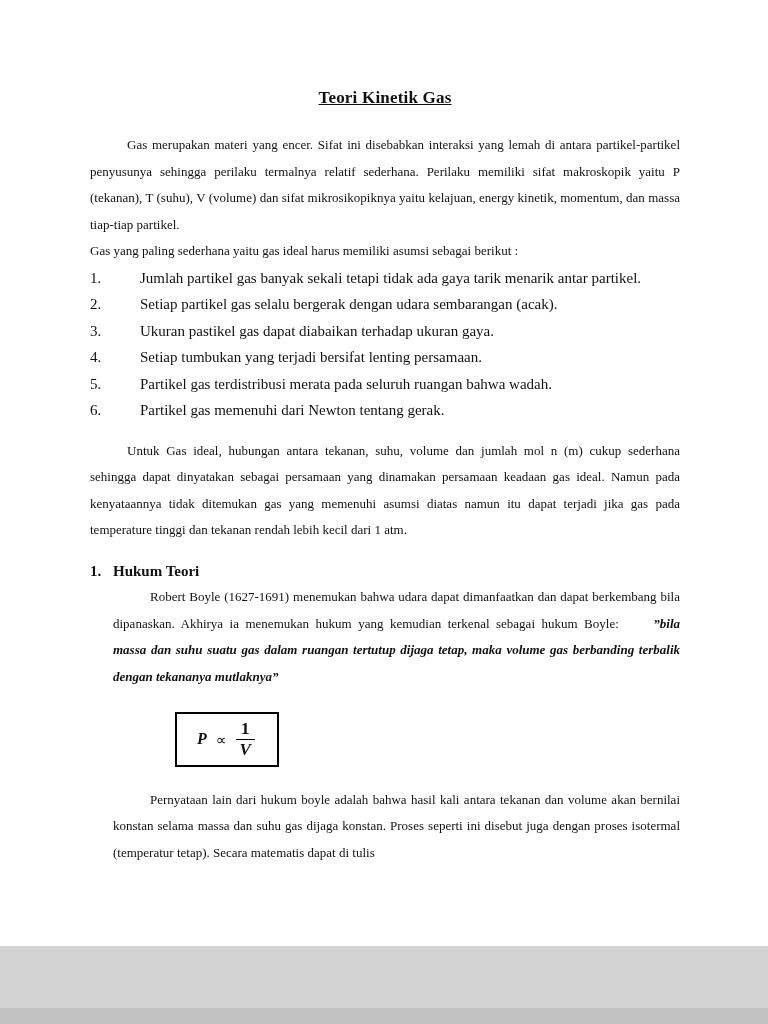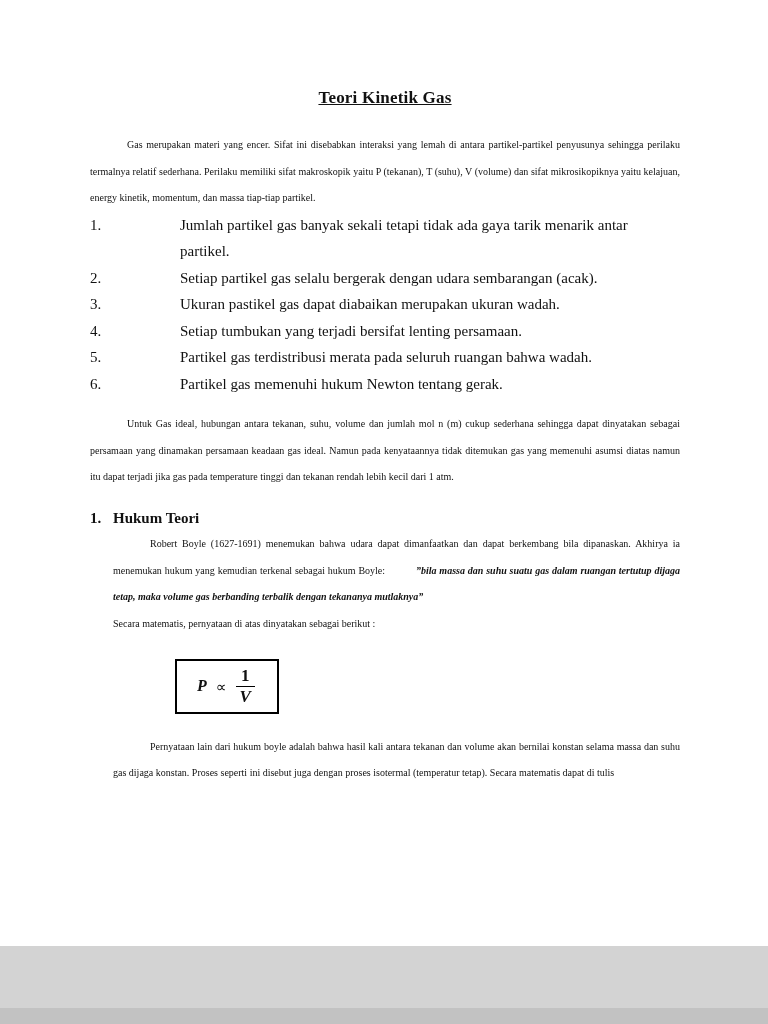--- a/index.html
+++ b/index.html
@@ -26,42 +26,41 @@
   }
   .doc-title {
     text-align: center;
     font-size: 17px;
     font-weight: bold;
     text-decoration: underline;
     margin: 0 0 24px 0;
     letter-spacing: 0.2px;
   }
   .para {
-    font-size: 10px;
+    font-size: 13px;
     line-height: 26.5px;
     text-align: justify;
     margin: 0;
   }
   .indent { text-indent: 37px; }
   .list {
     margin: 0;
     padding: 0;
   }
   .list-item {
     display: flex;
     font-size: 15px;
     line-height: 26.5px;
   }
   .list-item .num {
     width: 50px;
     flex: 0 0 50px;
   }
   .list-item .txt {
     flex: 1;
-    margin-left: 40px;
   }
   .gap-md { height: 14px; }
   .section-heading {
     display: flex;
     font-size: 15px;
     font-weight: bold;
     line-height: 26.5px;
     margin-top: 14px;
   }
   .section-heading .num {
@@ -137,61 +136,61 @@
 </head>
 <body>
 
 <div class="canvas">
   <div class="page">
 
     <h1 class="doc-title">Teori Kinetik Gas</h1>
 
     <p class="para indent">Gas merupakan materi yang encer. Sifat ini disebabkan interaksi yang lemah di antara partikel-partikel penyusunya sehingga perilaku termalnya relatif sederhana. Perilaku memiliki sifat makroskopik yaitu P (tekanan), T (suhu), V (volume) dan sifat mikrosikopiknya yaitu kelajuan, energy kinetik, momentum, dan massa tiap-tiap partikel.</p>
 
+    <p class="para">Gas yang paling sederhana yaitu gas ideal harus memiliki asumsi sebagai berikut :</p>
 
     <div class="list">
       <div class="list-item">
         <span class="num">1.</span>
         <span class="txt">Jumlah partikel gas banyak sekali tetapi tidak ada gaya tarik menarik antar partikel.</span>
       </div>
       <div class="list-item">
         <span class="num">2.</span>
         <span class="txt">Setiap partikel gas selalu bergerak dengan udara sembarangan (acak).</span>
       </div>
       <div class="list-item">
         <span class="num">3.</span>
-        <span class="txt">Ukuran pastikel gas dapat diabaikan merupakan ukuran wadah.</span>
+        <span class="txt">Ukuran pastikel gas dapat diabaikan terhadap ukuran gaya.</span>
       </div>
       <div class="list-item">
         <span class="num">4.</span>
         <span class="txt">Setiap tumbukan yang terjadi bersifat lenting persamaan.</span>
       </div>
       <div class="list-item">
         <span class="num">5.</span>
         <span class="txt">Partikel gas terdistribusi merata pada seluruh ruangan bahwa wadah.</span>
       </div>
       <div class="list-item">
         <span class="num">6.</span>
-        <span class="txt">Partikel gas memenuhi hukum Newton tentang gerak.</span>
+        <span class="txt">Partikel gas memenuhi dari Newton tentang gerak.</span>
       </div>
     </div>
 
     <div class="gap-md"></div>
 
     <p class="para indent">Untuk Gas ideal, hubungan antara tekanan, suhu, volume dan jumlah mol n (m) cukup sederhana sehingga dapat dinyatakan sebagai persamaan yang dinamakan persamaan keadaan gas ideal. Namun pada kenyataannya tidak ditemukan gas yang memenuhi asumsi diatas namun itu dapat terjadi jika gas pada temperature tinggi dan tekanan rendah lebih kecil dari 1 atm.</p>
 
     <div class="section-heading">
       <span class="num">1.</span>
       <span>Hukum Teori</span>
     </div>
 
     <div class="section-body">
       <p class="para indent"><span>Robert Boyle (1627-1691) menemukan bahwa udara dapat dimanfaatkan dan dapat berkembang bila dipanaskan. Akhirya ia menemukan hukum yang kemudian terkenal sebagai hukum Boyle: </span><span class="bi">”bila massa dan suhu suatu gas dalam ruangan tertutup dijaga tetap, maka volume gas berbanding terbalik dengan tekananya mutlaknya”</span></p>
 
-      <p class="para">Secara matematis, pernyataan di atas dinyatakan sebagai berikut :</p>
 
       <div class="formula-wrap">
         <div class="formula-box">
           <span class="f-lhs">P</span>
           <span class="f-op">∝</span>
           <span class="frac">
             <span class="fn">1</span>
             <span class="fd">V</span>
           </span>
         </div>

